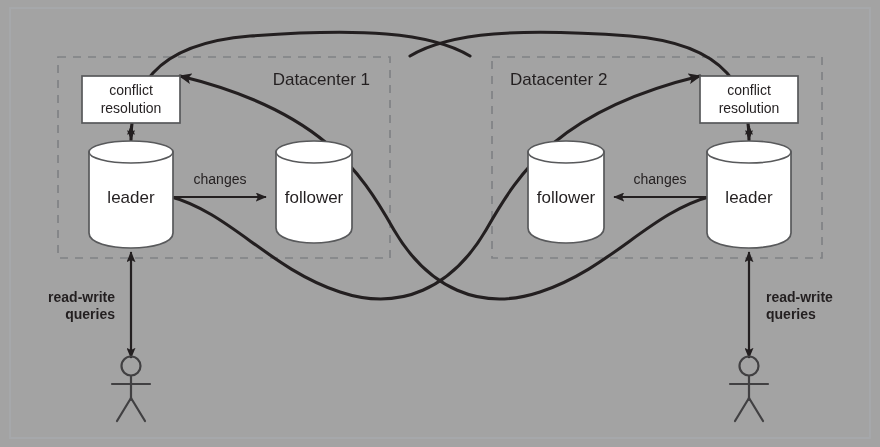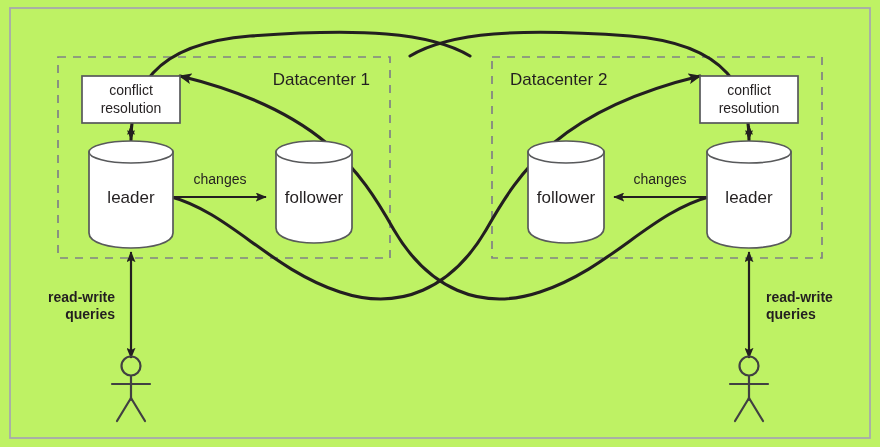--- a/index.html
+++ b/index.html
@@ -7,21 +7,21 @@
     padding: 0;
     background: #ffffff;
   }
   body {
     font-family: "Liberation Sans", sans-serif;
   }
   #figure {
     position: relative;
     width: 880px;
     height: 447px;
-    background: #bef264;
+    background: #a3a3a3;
     overflow: hidden;
   }
   svg {
     display: block;
   }
   .dia-text {
     font-family: "Liberation Sans", sans-serif;
     fill: #231f20;
   }
   .label-node {

